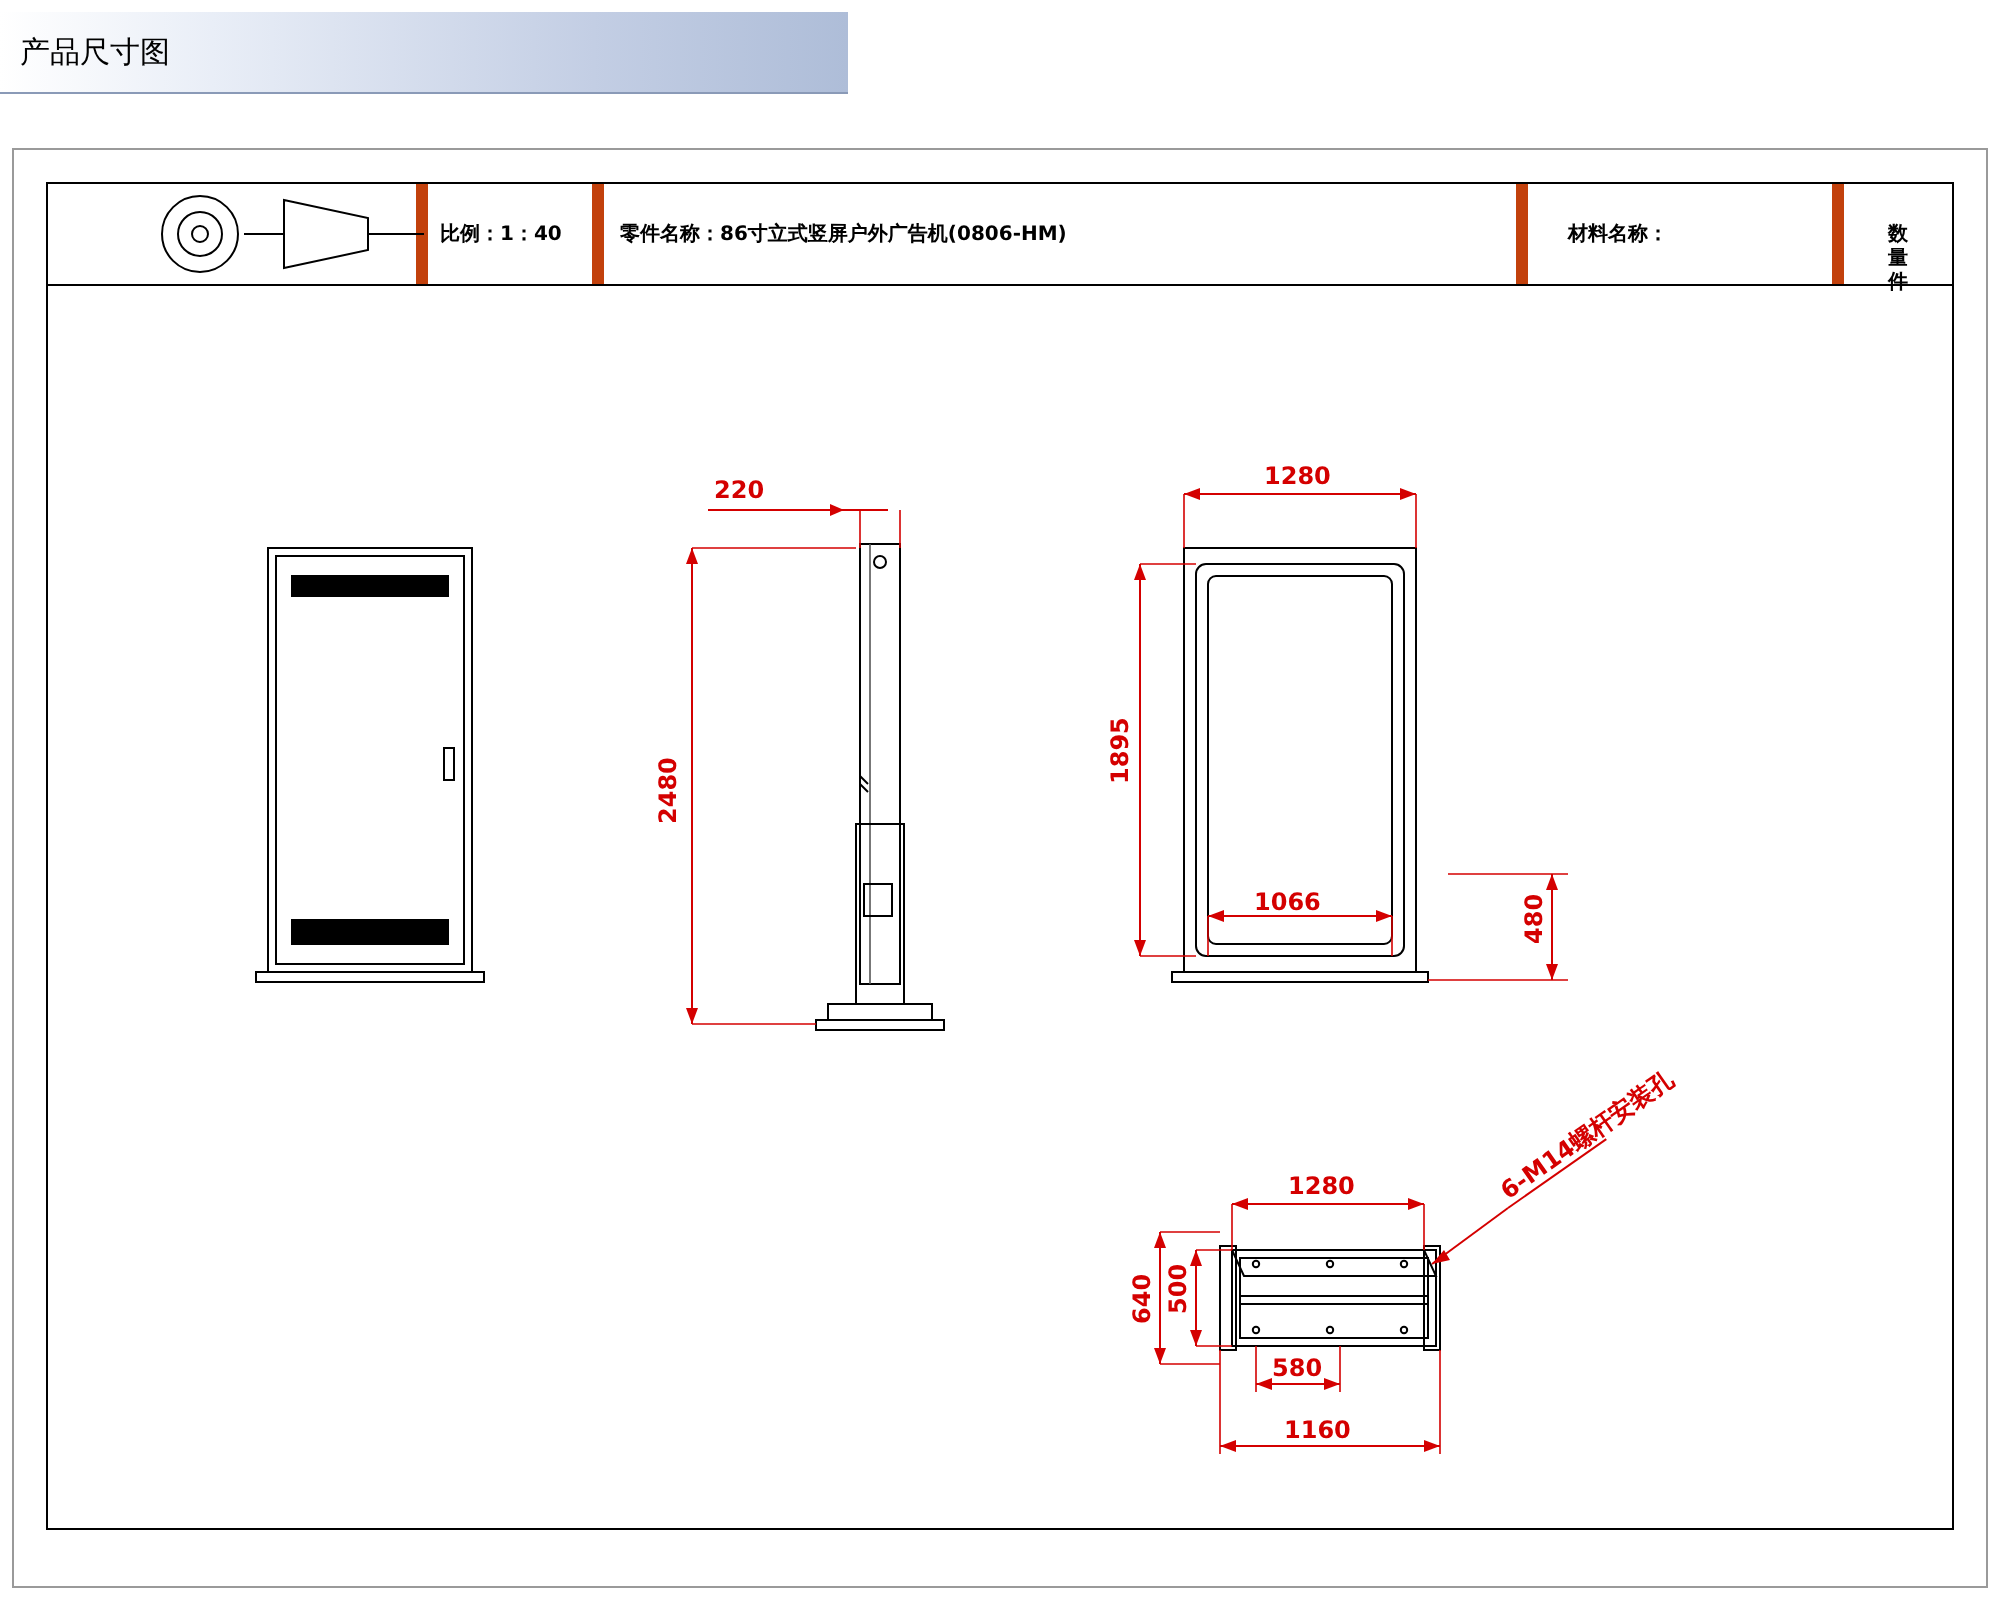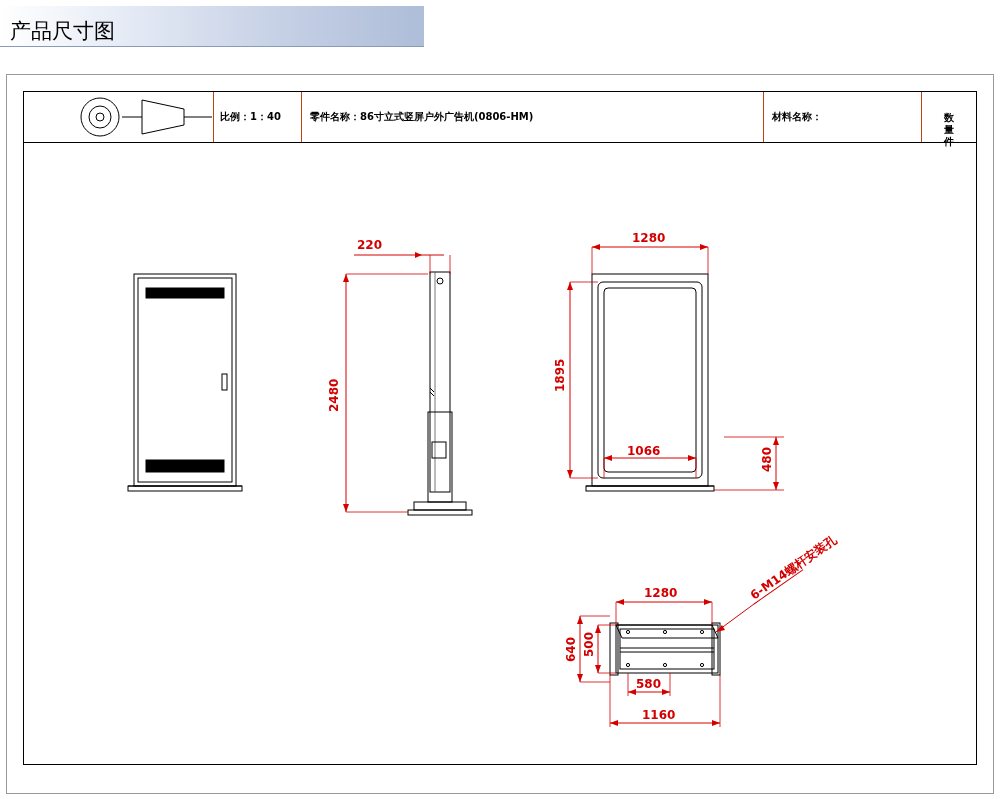--- a/index.html
+++ b/index.html
@@ -23,21 +23,21 @@
     top: 6px;
     width: 424px;
     height: 40px;
     background: linear-gradient(to right, #ffffff 0%, #e9eef7 25%, #c3cee4 70%, #aebdd8 100%);
     border-bottom: 1px solid #8a9ab7;
   }
   #header-title {
     position: absolute;
     left: 10px;
     top: 11px;
-    font-size: 21px;
+    font-size: 15px;
     color: #000000;
     font-family: "DejaVu Sans", sans-serif;
     white-space: nowrap;
   }
 
   
   #drawing-outer {
     position: absolute;
     left: 6px;
     top: 74px;
@@ -61,21 +61,21 @@
     left: 0px;
     top: 0px;
     width: 952px;
     height: 50px;
     border-bottom: 1px solid #000000;
   }
   .tb-cell {
     position: absolute;
     top: 0;
     height: 50px;
-    border-right: 1px solid #c2410c;
+    border-right: 6px solid #c2410c;
     box-sizing: border-box;
   }
   .tb-label {
     position: absolute;
     font-family: "DejaVu Sans", sans-serif;
     font-weight: bold;
     font-size: 10px;
     color: #000000;
     white-space: nowrap;
   }
@@ -166,21 +166,21 @@
             <line x1="50" y1="21" x2="70" y2="21" class="part"></line>
           </svg>
         </div>
         <div class="tb-cell" id="tb-scale">
           <span class="tb-label" style="left:6px; top:18px;">比例：1：40</span>
         </div>
         <div class="tb-cell" id="tb-part">
           <span class="tb-label" style="left:8px; top:18px;">零件名称：86寸立式竖屏户外广告机(0806-HM)</span>
         </div>
         <div class="tb-cell" id="tb-mat">
-          <span class="tb-label" style="left:8px; top:18px;">材料名称：</span>
+          <span class="tb-label" style="left:20px; top:18px;">材料名称：</span>
         </div>
         <div class="tb-cell" id="tb-qty"></div>
         <div id="tb-qty-text">数量件</div>
       </div>
 
 
       <svg id="cad" viewBox="0 0 952 672">
 
         <g>
           <rect x="110" y="182" width="102" height="212" class="part"></rect>

